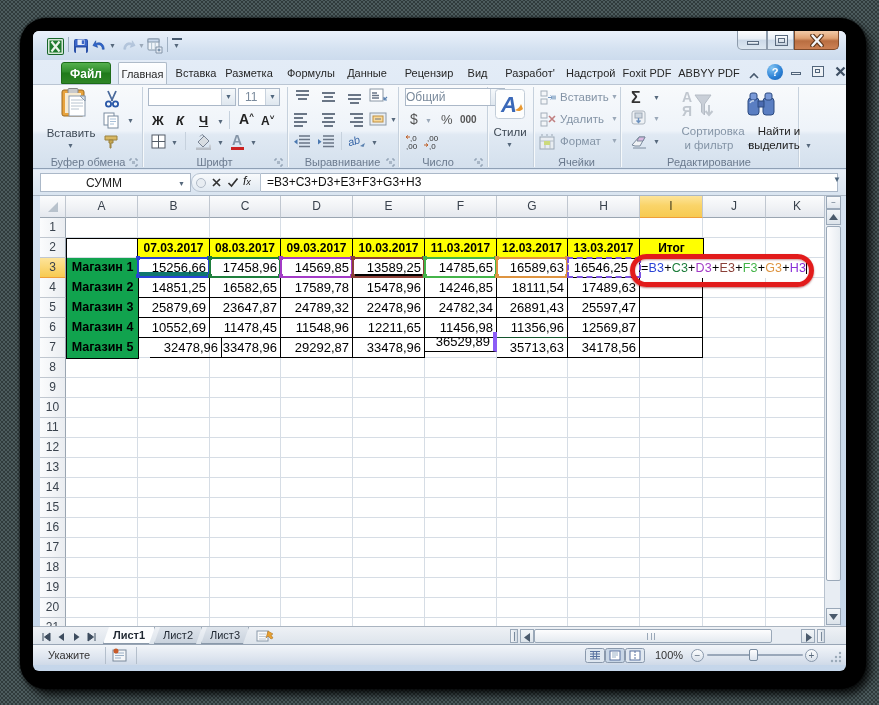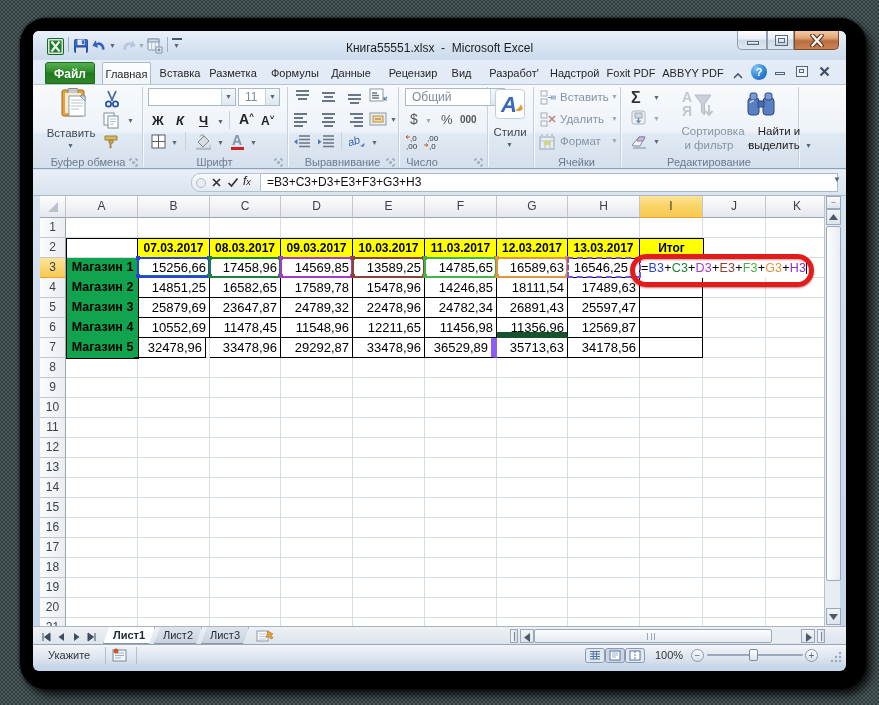--- a/index.html
+++ b/index.html
@@ -33,21 +33,20 @@
   .rowhdr.sel { background:linear-gradient(#fde49a,#f7ca51); border-bottom:1px solid #ef9e39; }
   .cell { position:absolute; height:20px; font-size:13px; color:#000; line-height:20px; white-space:nowrap; }
   .num { text-align:right; padding-right:3px; }
   .date { font-weight:bold; font-size:12px; text-align:center; background:#ffff00; border:1px solid #000; line-height:19px; }
   .shop { font-weight:bold; font-size:12.5px; text-align:center; background:#11a34e; border:1px solid #000; border-top:none; line-height:19px; }
   .tabsheet { position:absolute; top:0; height:17px; font-size:11px; color:#1f2731; text-align:center; line-height:16px; }
 </style></head><body>
 <div id="frame"></div>
 <div id="win">
 <div class="abs" style="left:0;top:0;width:813px;height:29px;background:linear-gradient(#eaf1fa,#d5e2f1 60%,#ccdbed)"></div>
-<div class="ttext">Книга55551.xlsx &nbsp;-&nbsp; Microsoft Excel</div>
 <svg class="abs" style="left:14px;top:7px" width="17" height="17" viewBox="0 0 17 17">
 <rect x="0" y="0" width="17" height="17" rx="2" fill="#17662a"></rect>
 <rect x="1" y="1" width="15" height="15" rx="1" fill="#d8e8d8"></rect>
 <rect x="2.5" y="2.5" width="12" height="12" fill="#1f7a2e"></rect>
 <path d="M4.5 3.5 L12.5 13.5 M12.5 3.5 L4.5 13.5" stroke="#eaf4ea" stroke-width="2.2" fill="none"></path>
 </svg>
 <div class="abs" style="left:35px;top:6px;width:1px;height:15px;background:#9fb0c2"></div>
 <svg class="abs" style="left:40px;top:7px" width="16" height="16" viewBox="0 0 16 16">
 <rect x="1" y="1" width="14" height="14" rx="2" fill="#2a50a8"></rect>
 <rect x="2" y="1.5" width="12" height="6.5" fill="#3c66c8"></rect>
@@ -80,21 +79,21 @@
       <div class="abs" style="left:7px;top:4px;width:13px;height:11px;border:1px solid #5a6a7e;background:linear-gradient(#fcfdfe,#c2cfdd)">
         <div style="position:absolute;left:2px;top:2px;width:7px;height:5px;border:1px solid #5a6a7e"></div>
       </div>
     </div>
 <div class="wbtn" style="left:761px;width:45px;border-radius:0 0 5px 0;background:linear-gradient(#f2cba8,#e0a273 40%,#b96e41 55%,#cc8154);border-color:#7e4a2a">
 <svg class="abs" style="left:14px;top:3px" width="16" height="13" viewBox="0 0 16 13">
         <path d="M3.5 1.5 L12.5 11.5 M12.5 1.5 L3.5 11.5" stroke="#5e3418" stroke-width="4.6" stroke-linecap="round"></path>
         <path d="M3.5 1.5 L12.5 11.5 M12.5 1.5 L3.5 11.5" stroke="#f2f6fa" stroke-width="2.4" stroke-linecap="round"></path>
       </svg>
     </div>
-<div class="abs" style="left:0;top:29px;width:813px;height:24px">
+<div class="abs" style="left:16px;top:29px;width:813px;height:24px">
 <div id="filetab">Файл</div>
 <div class="rtab active" style="left:69px;width:49px">Главная</div>
 <div class="rtab" style="left:125px;width:44px">Вставка</div>
 <div class="rtab" style="left:175px;width:50px">Разметка</div>
 <div class="rtab" style="left:238px;width:45px">Формулы</div>
 <div class="rtab" style="left:297px;width:42px">Данные</div>
 <div class="rtab" style="left:352px;width:56px">Рецензир</div>
 <div class="rtab" style="left:414px;width:29px">Вид</div>
 <div class="rtab" style="left:452px;width:58px">Разработ'</div>
 <div class="rtab" style="left:517px;width:48px">Надстрой</div>
@@ -116,21 +115,21 @@
 <div class="gsep" style="left:109px"></div>
 <div class="gsep" style="left:254px"></div>
 <div class="gsep" style="left:365px"></div>
 <div class="gsep" style="left:454px"></div>
 <div class="gsep" style="left:500px"></div>
 <div class="gsep" style="left:587px"></div>
 <div class="gsep" style="left:765px"></div>
 <div class="glabel" style="left:-5px;width:120px">Буфер обмена</div>
 <div class="glabel" style="left:109px;width:145px">Шрифт</div>
 <div class="glabel" style="left:254px;width:111px">Выравнивание</div>
-<div class="glabel" style="left:349px;width:80px">Число</div>
+<div class="glabel" style="left:365px;width:80px">Число</div>
 <div class="glabel" style="left:500px;width:87px">Ячейки</div>
 <div class="glabel" style="left:587px;width:178px">Редактирование</div>
 <svg class="abs" style="left:96px;top:73px" width="9" height="9" viewBox="0 0 9 9">
         <path d="M1 3 V1 H3 M6 1 H8 V3 M8 6 V8 H6" stroke="#8394a8" fill="none"></path>
         <path d="M3 3 H6 V6 H3 Z" fill="#a8b6c6"></path>
       </svg>
 <svg class="abs" style="left:241px;top:73px" width="9" height="9" viewBox="0 0 9 9">
         <path d="M1 3 V1 H3 M6 1 H8 V3 M8 6 V8 H6" stroke="#8394a8" fill="none"></path>
         <path d="M3 3 H6 V6 H3 Z" fill="#a8b6c6"></path>
       </svg>
@@ -245,21 +244,21 @@
 <svg class="abs" style="left:284px;top:50px" width="18" height="14" viewBox="0 0 18 14">
 <path d="M6 1 h11 M6 4.5 h11 M6 8 h11 M6 11.5 h11" stroke="#6a7686" stroke-width="1.6"></path>
 <path d="M1 4 L4.5 6.75 L1 9.5 Z" fill="#4a78b0"></path>
 </svg>
 <div class="abs" style="left:308px;top:47px;width:1px;height:18px;background:#c6d1dd"></div>
 <svg class="abs" style="left:315px;top:48px" width="20" height="17" viewBox="0 0 20 17">
 <text x="1" y="12" font-size="11" font-style="italic" fill="#3a68a8" transform="rotate(-18 6 12)">ab</text>
 <path d="M12 13 l5 -3 l-1.5 4 z" fill="#5a81b0"></path>
 </svg>
 <div class="dd2" style="left:338px;top:54px">▼</div>
-<div class="combo" style="left:372px;top:3px;width:100px;color:#7a8a9c;padding-left:6px;line-height:16px">Общий<div class="arr">▼</div></div>
+<div class="combo" style="left:372px;top:3px;width:100px;color:#7a8a9c;line-height:16px">Общий<div class="arr">▼</div></div>
 <div class="abs" style="left:377px;top:26px;font-size:14px;color:#555">$</div>
 <div class="ddg" style="left:392px;top:32px">▼</div>
 <div class="abs" style="left:408px;top:27px;font-size:13px;color:#555">%</div>
 <div class="abs" style="left:427px;top:29px;font-size:10px;font-weight:bold;color:#555">000</div>
 <svg class="abs" style="left:372px;top:48px" width="40" height="17" viewBox="0 0 40 17">
 <text x="5" y="8" font-size="8" fill="#333">,0</text>
         <text x="1" y="16" font-size="8" fill="#333">,00</text>
 <path d="M5 4 h-4 m0 0 l2 -1.6 m-2 1.6 l2 1.6" stroke="#c06028" fill="none"></path>
 <text x="22" y="8" font-size="8" fill="#333">,00</text>
         <text x="24" y="16" font-size="8" fill="#333">,0</text>
@@ -327,20 +326,24 @@
 <rect x="5" y="2" width="7" height="7" rx="2" fill="#7a9ad8" stroke="#2c4a80"></rect>
 <rect x="20" y="2" width="7" height="7" rx="2" fill="#7a9ad8" stroke="#2c4a80"></rect>
 <rect x="13" y="10" width="6" height="6" fill="#4a6ab0" stroke="#2c4a80"></rect>
 <path d="M5 12 a4 6 0 0 1 4 -2" stroke="#c8d8f0" fill="none" stroke-width="1.5"></path>
 </svg>
 <div class="btxt2" style="left:712px;top:40px;width:68px;text-align:center;color:#222">Найти и</div>
 <div class="btxt2" style="left:702px;top:54px;width:78px;text-align:center;color:#222">выделить</div>
 <div class="dd2" style="left:772px;top:57px">▼</div>
 </div>
 <div id="fbar">
+<div id="namebox">
+        <span style="position:absolute;left:45px;top:2px">СУММ</span>
+        <span class="dd2" style="right:5px;top:6px">▼</span>
+      </div>
 <div id="fx">
 <div class="abs" style="left:0;top:0;width:70px;height:19px;background:linear-gradient(#f8fafc,#e2eaf2);border:1px solid #b6c2d0;border-radius:9px 0 0 9px"></div>
 <svg class="abs" style="left:4px;top:4px" width="12" height="12" viewBox="0 0 12 12">
           <circle cx="6" cy="6" r="4.5" fill="#e8edf2" stroke="#b0bac6"></circle>
         </svg>
 <svg class="abs" style="left:20px;top:4px" width="11" height="11" viewBox="0 0 11 11">
           <path d="M2 2 L9 9 M9 2 L2 9" stroke="#333" stroke-width="1.7"></path>
         </svg>
 <svg class="abs" style="left:36px;top:4px" width="12" height="11" viewBox="0 0 12 11">
           <path d="M1.5 6 L4.5 9 L10.5 1.5" stroke="#333" stroke-width="1.7" fill="none"></path>
@@ -425,24 +428,24 @@
 <div class="cell date" style="left:313px;top:42px;width:73px;height:21px;margin-left:-1px">10.03.2017</div>
 <div class="cell date" style="left:385px;top:42px;width:73px;height:21px;margin-left:-1px">11.03.2017</div>
 <div class="cell date" style="left:457px;top:42px;width:72px;height:21px;margin-left:-1px">12.03.2017</div>
 <div class="cell date" style="left:528px;top:42px;width:73px;height:21px;margin-left:-1px">13.03.2017</div>
 <div class="cell date" style="left:599px;top:42px;width:65px;height:21px">Итог</div>
 <div class="cell shop" style="left:26px;top:62px;width:73px;height:21px">Магазин 1</div>
 <div class="cell shop" style="left:26px;top:82px;width:73px;height:21px">Магазин 2</div>
 <div class="cell shop" style="left:26px;top:102px;width:73px;height:21px">Магазин 3</div>
 <div class="cell shop" style="left:26px;top:122px;width:73px;height:21px">Магазин 4</div>
 <div class="cell shop" style="left:26px;top:142px;width:73px;height:21px">Магазин 5</div>
-<div class="cell num" style="left:98px;top:62px;width:72px;border-bottom:3px solid #0f766e;border-right:1px solid #000">15256,66</div>
+<div class="cell num" style="left:98px;top:62px;width:72px;border-bottom:6px solid #0f766e;border-right:1px solid #000">15256,66</div>
 <div class="cell num" style="left:170px;top:62px;width:71px;border-bottom:1px solid #000;border-right:1px solid #000">17458,96</div>
 <div class="cell num" style="left:241px;top:62px;width:72px;border-bottom:1px solid #000;border-right:1px solid #000">14569,85</div>
-<div class="cell num" style="left:313px;top:62px;width:72px;border-bottom:1px solid #000000;border-right:1px solid #000">13589,25</div>
+<div class="cell num" style="left:313px;top:62px;width:72px;border-bottom:4px solid #000000;border-right:1px solid #000">13589,25</div>
 <div class="cell num" style="left:385px;top:62px;width:72px;border-bottom:1px solid #000;border-right:1px solid #000">14785,65</div>
 <div class="cell num" style="left:457px;top:62px;width:71px;border-bottom:1px solid #000;border-right:1px solid #000">16589,63</div>
 <div class="cell num" style="left:528px;top:62px;width:72px;padding-right:11px;border-bottom:1px solid #000;border-right:1px solid #000">16546,25</div>
 <div class="cell" style="left:600px;top:62px;width:63px;border-bottom:1px solid #000;border-right:1px solid #000"></div>
 <div class="cell num" style="left:98px;top:82px;width:72px;border-bottom:1px solid #000;border-right:1px solid #000">14851,25</div>
 <div class="cell num" style="left:170px;top:82px;width:71px;border-bottom:1px solid #000;border-right:1px solid #000">16582,65</div>
 <div class="cell num" style="left:241px;top:82px;width:72px;border-bottom:1px solid #000;border-right:1px solid #000">17589,78</div>
 <div class="cell num" style="left:313px;top:82px;width:72px;border-bottom:1px solid #000;border-right:1px solid #000">15478,96</div>
 <div class="cell num" style="left:385px;top:82px;width:72px;border-bottom:1px solid #000;border-right:1px solid #000">14246,85</div>
 <div class="cell num" style="left:457px;top:82px;width:71px;border-bottom:1px solid #000;border-right:1px solid #000">18111,54</div>
@@ -454,28 +457,28 @@
 <div class="cell num" style="left:313px;top:102px;width:72px;border-bottom:1px solid #000;border-right:1px solid #000">22478,96</div>
 <div class="cell num" style="left:385px;top:102px;width:72px;border-bottom:1px solid #000;border-right:1px solid #000">24782,34</div>
 <div class="cell num" style="left:457px;top:102px;width:71px;border-bottom:1px solid #000;border-right:1px solid #000">26891,43</div>
 <div class="cell num" style="left:528px;top:102px;width:72px;border-bottom:1px solid #000;border-right:1px solid #000">25597,47</div>
 <div class="cell" style="left:600px;top:102px;width:63px;border-bottom:1px solid #000;border-right:1px solid #000"></div>
 <div class="cell num" style="left:98px;top:122px;width:72px;border-bottom:1px solid #000;border-right:1px solid #000">10552,69</div>
 <div class="cell num" style="left:170px;top:122px;width:71px;border-bottom:1px solid #000;border-right:1px solid #000">11478,45</div>
 <div class="cell num" style="left:241px;top:122px;width:72px;border-bottom:1px solid #000;border-right:1px solid #000">11548,96</div>
 <div class="cell num" style="left:313px;top:122px;width:72px;border-bottom:1px solid #000;border-right:1px solid #000">12211,65</div>
 <div class="cell num" style="left:385px;top:122px;width:72px;border-bottom:1px solid #000;border-right:1px solid #000">11456,98</div>
-<div class="cell num" style="left:457px;top:122px;width:71px;border-bottom:6px solid #14532d;border-right:1px solid #000">11356,96</div>
+<div class="cell num" style="left:457px;top:122px;width:71px;border-bottom:1px solid #14532d;border-right:1px solid #000">11356,96</div>
 <div class="cell num" style="left:528px;top:122px;width:72px;border-bottom:1px solid #000;border-right:1px solid #000">12569,87</div>
 <div class="cell" style="left:600px;top:122px;width:63px;border-bottom:1px solid #000;border-right:1px solid #000"></div>
-<div class="cell num" style="left:94px;top:142px;width:72px;border-bottom:1px solid #000;border-right:1px solid #000">32478,96</div>
+<div class="cell num" style="left:110px;top:142px;width:72px;border-bottom:1px solid #000;border-right:1px solid #000">32478,96</div>
 <div class="cell num" style="left:170px;top:142px;width:71px;border-bottom:1px solid #000;border-right:1px solid #000">33478,96</div>
 <div class="cell num" style="left:241px;top:142px;width:72px;border-bottom:1px solid #000;border-right:1px solid #000">29292,87</div>
 <div class="cell num" style="left:313px;top:142px;width:72px;border-bottom:1px solid #000;border-right:1px solid #000">33478,96</div>
-<div class="cell num" style="left:385px;top:142px;width:72px;border-bottom:1px solid #000;border-right:6px solid #8b5cf6">36529,89</div>
+<div class="cell num" style="left:385px;top:136px;width:72px;border-bottom:1px solid #000;border-right:4px solid #8b5cf6">36529,89</div>
 <div class="cell num" style="left:457px;top:142px;width:71px;border-bottom:1px solid #000;border-right:1px solid #000">35713,63</div>
 <div class="cell num" style="left:528px;top:142px;width:72px;border-bottom:1px solid #000;border-right:1px solid #000">34178,56</div>
 <div class="cell" style="left:600px;top:142px;width:63px;border-bottom:1px solid #000;border-right:1px solid #000"></div>
 <div class="abs" style="left:97px;top:61px;width:73px;height:21px;border:2px solid #2a43d6"></div>
 <div class="abs" style="left:96px;top:60px;width:4px;height:4px;background:#2a43d6"></div>
 <div class="abs" style="left:96px;top:78px;width:4px;height:4px;background:#2a43d6"></div>
 <div class="abs" style="left:167px;top:60px;width:4px;height:4px;background:#2a43d6"></div>
 <div class="abs" style="left:167px;top:78px;width:4px;height:4px;background:#2a43d6"></div>
 <div class="abs" style="left:169px;top:61px;width:72px;height:21px;border:2px solid #1e7e3c"></div>
 <div class="abs" style="left:168px;top:60px;width:4px;height:4px;background:#1e7e3c"></div>

